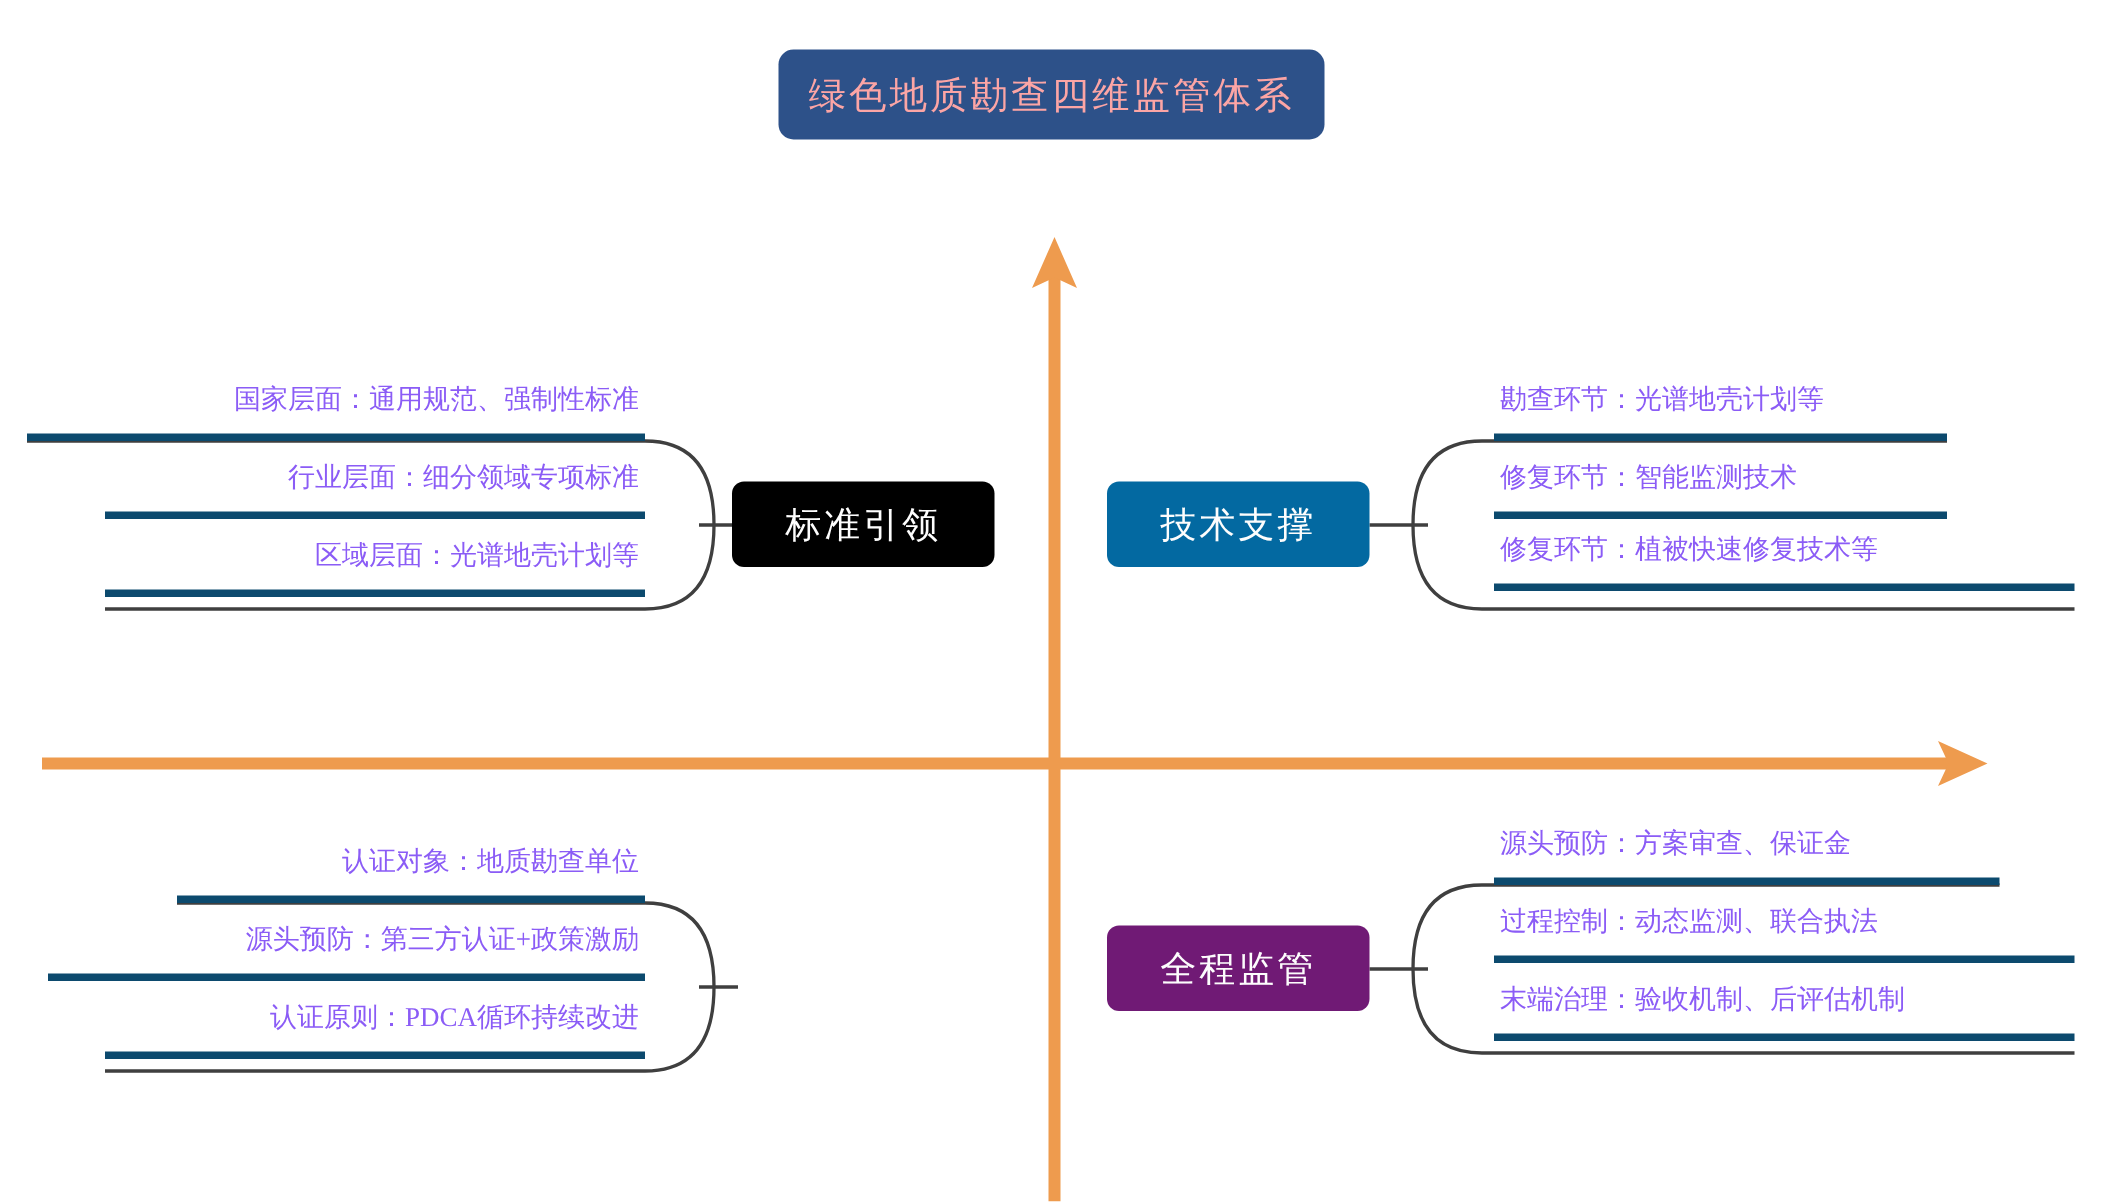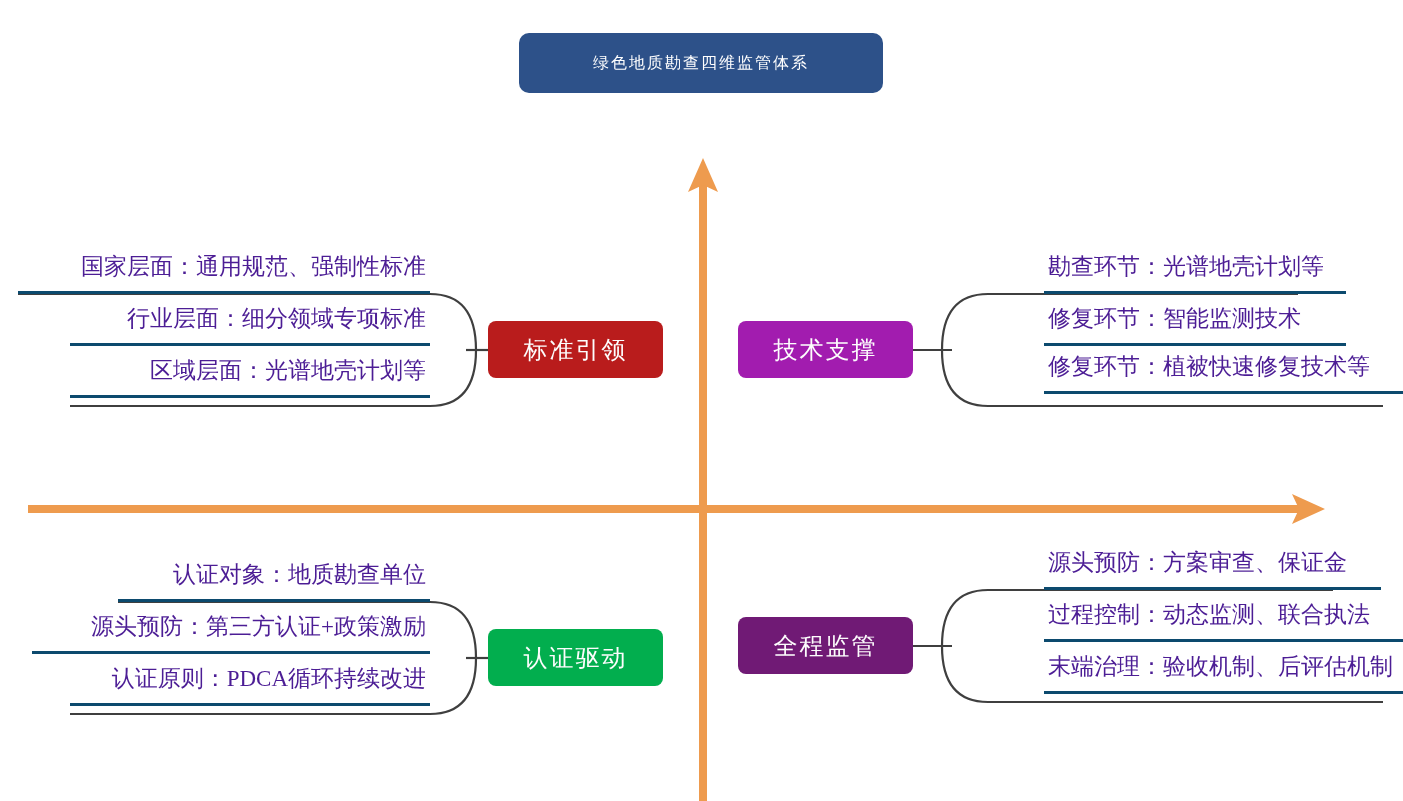--- a/index.html
+++ b/index.html
@@ -13,45 +13,45 @@
   #stage{position:absolute;left:0;top:0;width:1403px;height:801px;}
 
   
   .title-box{
     position:absolute;
     left:519px;top:33px;
     width:364px;height:60px;
     background:#2d5189;
     border-radius:10px;
     display:flex;align-items:center;justify-content:center;
-    color:#ffffff;
-    font-size:16px;
+    color:#fca5a5;
+    font-size:25px;
     letter-spacing:2px;
     font-family:"Liberation Serif","DejaVu Serif",serif;
   }
 
   
   .axes{position:absolute;left:0;top:0;width:1403px;height:801px;}
 
   
   .branch{position:absolute;}
   .brack-svg{position:absolute;left:0;top:0;overflow:visible;}
 
   .items{position:absolute;top:0;left:0;}
   .item{
     position:absolute;
     height:52px;
     display:flex;align-items:center;
-    font-size:23px;
-    color:#4c1d95;
+    font-size:18px;
+    color:#8b5cf6;
     white-space:nowrap;
     box-sizing:border-box;
-    border-bottom:3px solid #0c4a6e;
+    border-bottom:5px solid #0c4a6e;
   }
-  .item.r{justify-content:flex-start;padding-left:4px;margin-left:48px;}
+  .item.r{justify-content:flex-start;padding-left:4px;}
   .item.l{justify-content:flex-end;padding-right:4px;}
 
   
   .node{
     position:absolute;
     width:175px;height:57px;
     border-radius:8px;
     display:flex;align-items:center;justify-content:center;
     color:#fdfdfd;
     font-size:24px;
@@ -81,51 +81,50 @@
 
       <line x1="466" y1="100" x2="492" y2="100" stroke="#3f3f3f" stroke-width="2.2"></line>
     </svg>
 
     <div class="items">
       <div class="item l" style="left:18px;top:-8px;width:412px;">国家层面：通用规范、强制性标准</div>
       <div class="item l" style="left:70px;top:44px;width:360px;">行业层面：细分领域专项标准</div>
       <div class="item l" style="left:70px;top:96px;width:360px;">区域层面：光谱地壳计划等</div>
     </div>
 
-    <div class="node" style="left:488px;top:71px;background:#b91c1c;">标准引领</div>
+    <div class="node" style="left:488px;top:71px;background:#000000;">标准引领</div>
   </div>
 
   <div class="branch" style="left:738px;top:250px;width:665px;height:160px;">
     <svg class="brack-svg" width="665" height="160" viewBox="0 0 665 160">
       <path d="M560 44 L250 44 Q204 44 204 100 Q204 156 250 156 L645 156" fill="none" stroke="#3f3f3f" stroke-width="2.2"></path>
       <line x1="175" y1="100" x2="214" y2="100" stroke="#3f3f3f" stroke-width="2.2"></line>
     </svg>
 
     <div class="items">
       <div class="item r" style="left:258px;top:-8px;width:302px;">勘查环节：光谱地壳计划等</div>
       <div class="item r" style="left:258px;top:44px;width:302px;">修复环节：智能监测技术</div>
       <div class="item r" style="left:258px;top:92px;width:387px;">修复环节：植被快速修复技术等</div>
     </div>
 
-    <div class="node" style="left:0px;top:71px;background:#a21caf;">技术支撑</div>
+    <div class="node" style="left:0px;top:71px;background:#0369a1;">技术支撑</div>
   </div>
 
   <div class="branch" style="left:0px;top:558px;width:680px;height:160px;">
     <svg class="brack-svg" width="680" height="160" viewBox="0 0 680 160">
       <path d="M118 44 L430 44 Q476 44 476 100 Q476 156 430 156 L70 156" fill="none" stroke="#3f3f3f" stroke-width="2.2"></path>
       <line x1="466" y1="100" x2="492" y2="100" stroke="#3f3f3f" stroke-width="2.2"></line>
     </svg>
 
     <div class="items">
       <div class="item l" style="left:118px;top:-8px;width:312px;">认证对象：地质勘查单位</div>
       <div class="item l" style="left:32px;top:44px;width:398px;">源头预防：第三方认证+政策激励</div>
       <div class="item l" style="left:70px;top:96px;width:360px;">认证原则：PDCA循环持续改进</div>
     </div>
 
-    <div class="node" style="left:488px;top:71px;background:#02ae4e;">认证驱动</div>
   </div>
 
   <div class="branch" style="left:738px;top:546px;width:665px;height:160px;">
     <svg class="brack-svg" width="665" height="160" viewBox="0 0 665 160">
       <path d="M595 44 L250 44 Q204 44 204 100 Q204 156 250 156 L645 156" fill="none" stroke="#3f3f3f" stroke-width="2.2"></path>
       <line x1="175" y1="100" x2="214" y2="100" stroke="#3f3f3f" stroke-width="2.2"></line>
     </svg>
 
     <div class="items">
       <div class="item r" style="left:258px;top:-8px;width:337px;">源头预防：方案审查、保证金</div>

